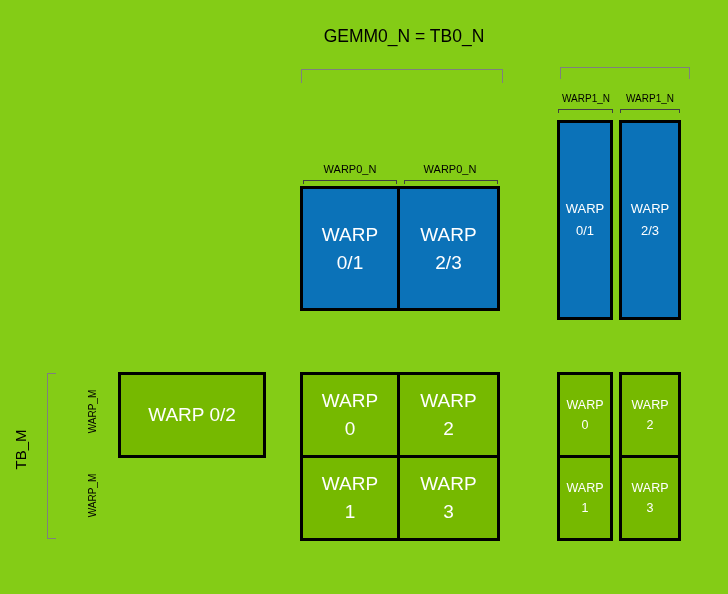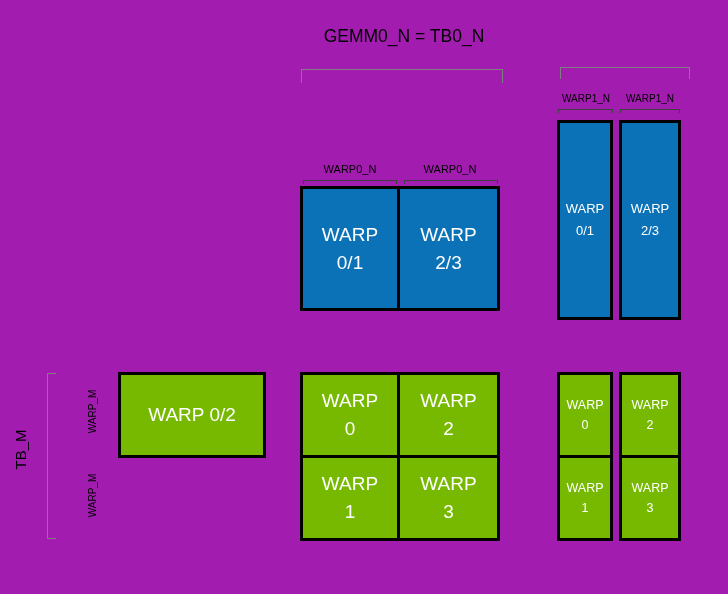--- a/index.html
+++ b/index.html
@@ -1,18 +1,18 @@
 <!DOCTYPE html>
 <html><head>
 <meta charset="utf-8">
 <style>
   * { margin:0; padding:0; box-sizing:border-box; }
   body { background:#ffffff; }
   #canvas {
-    position:relative; width:728px; height:594px; background:#a21caf;
+    position:relative; width:728px; height:594px; background:#84cc16;
     font-family:"Liberation Sans", sans-serif; overflow:hidden;
   }
   .lbl { position:absolute; color:#000; text-align:center; white-space:nowrap; }
   .cell {
     position:absolute; border:3px solid #000;
     display:flex; flex-direction:column; align-items:center; justify-content:center;
     color:#fff; text-align:center;
   }
   .blue  { background:#0b72b8; }
   .green { background:#76b900; }

